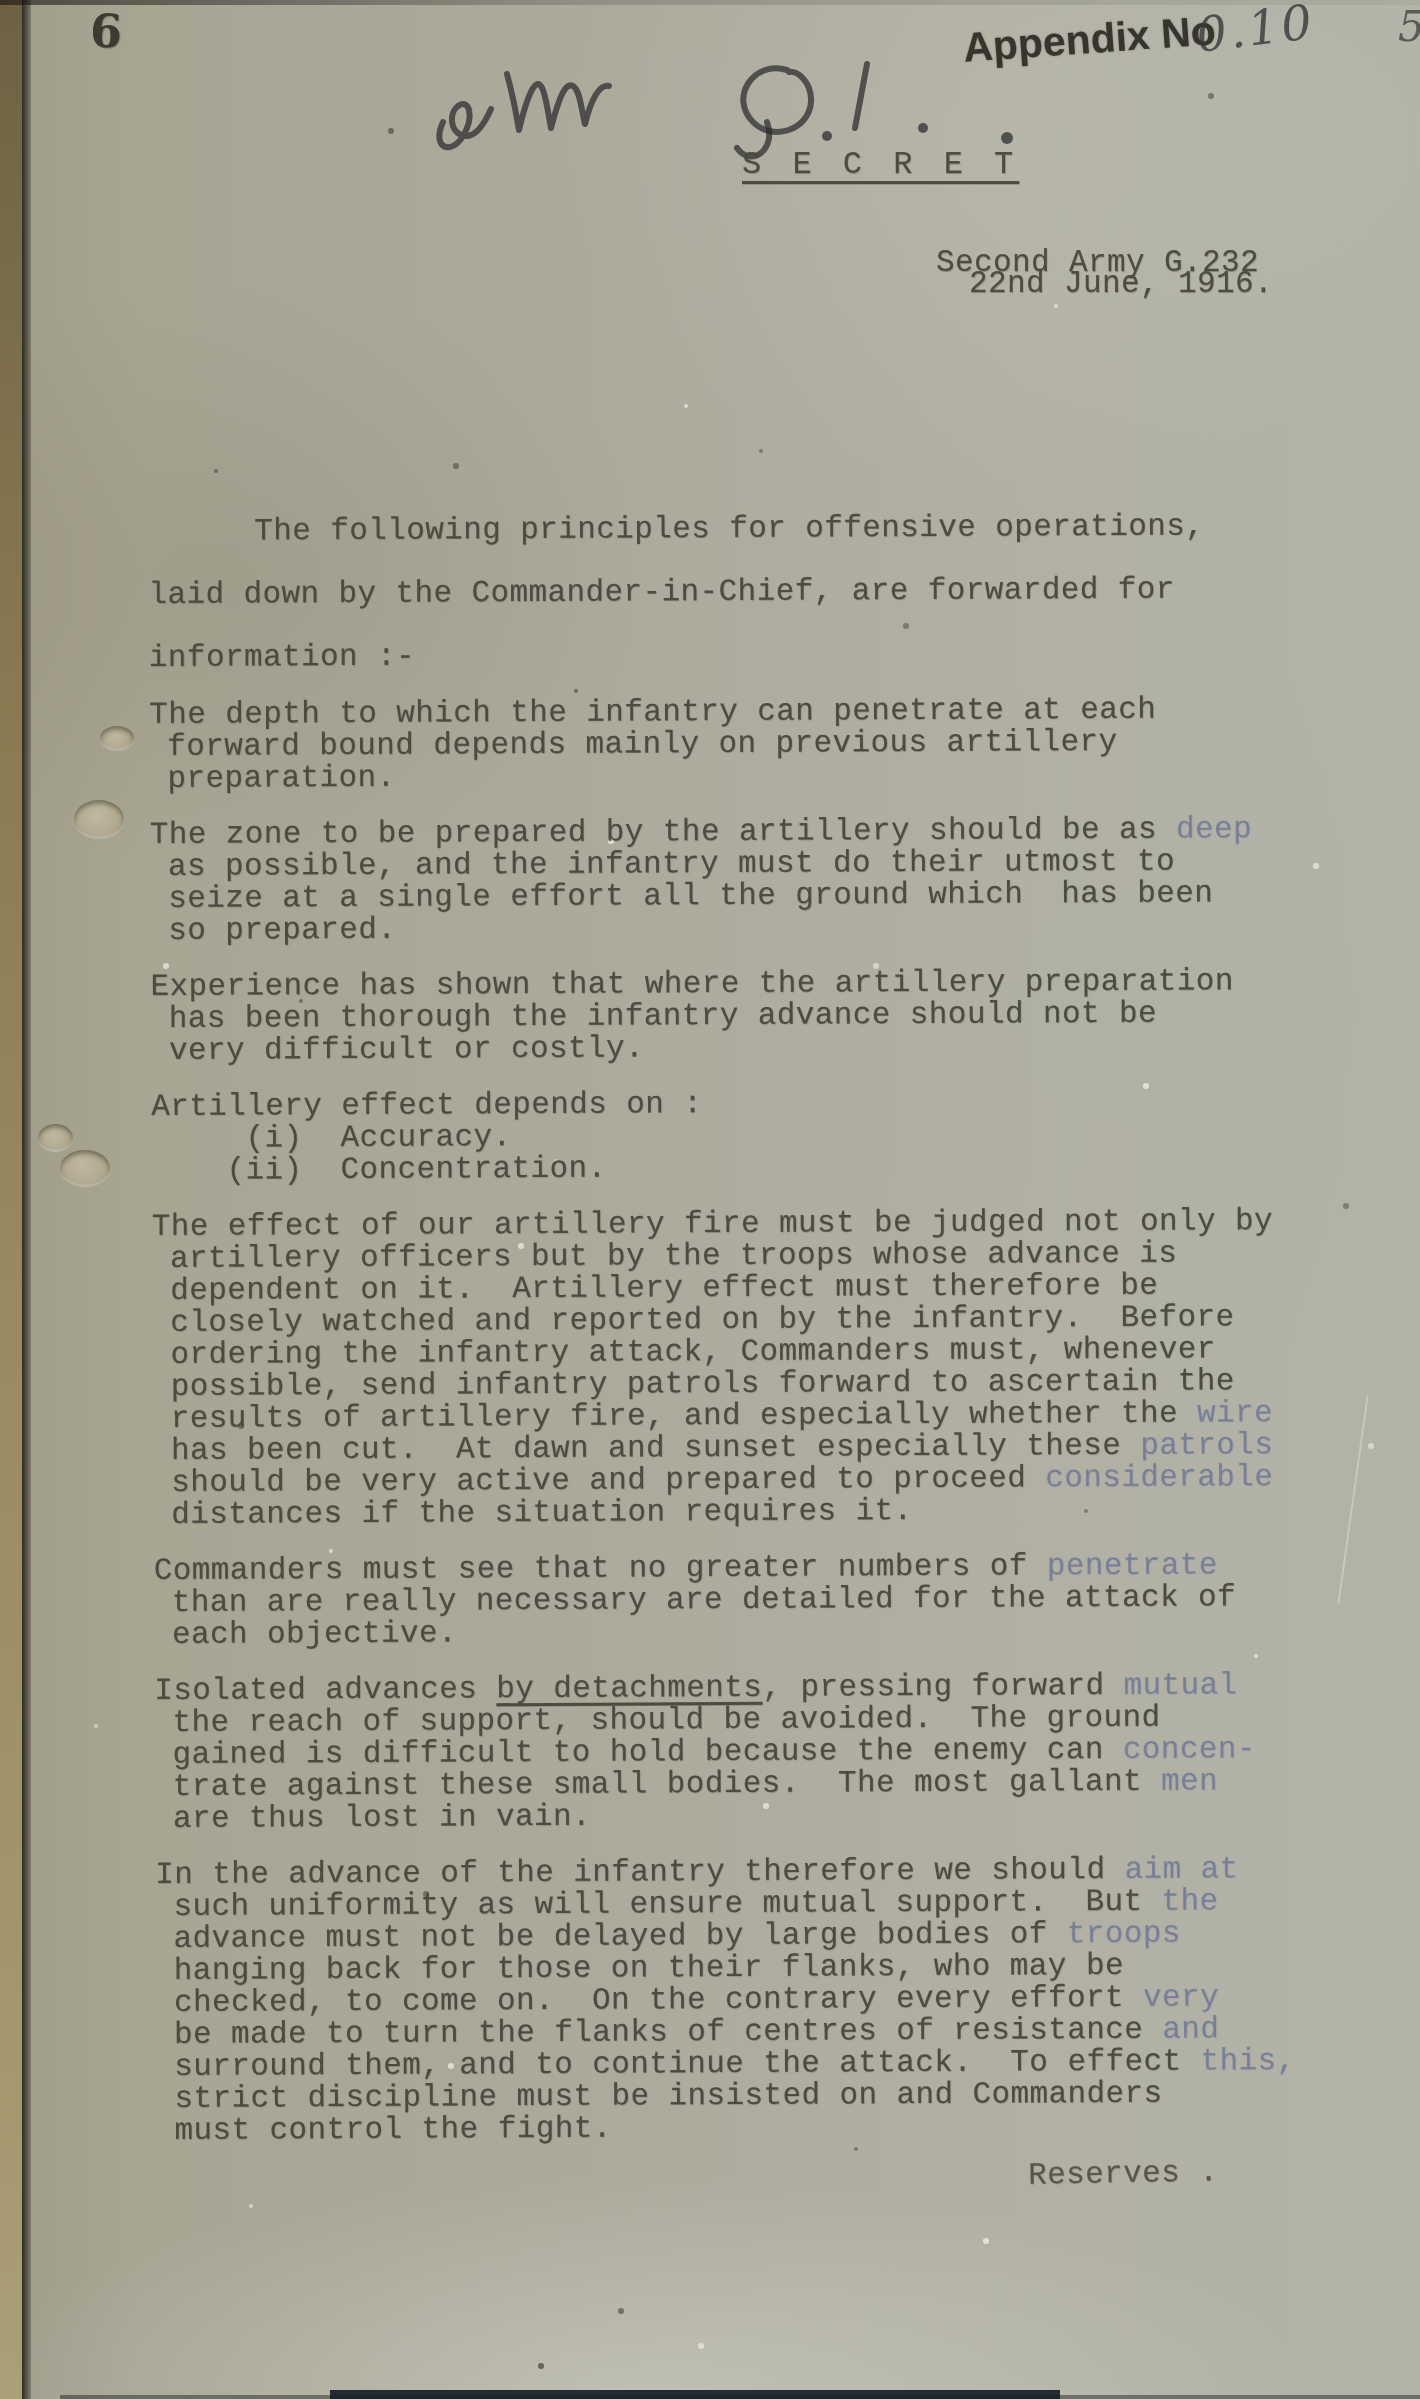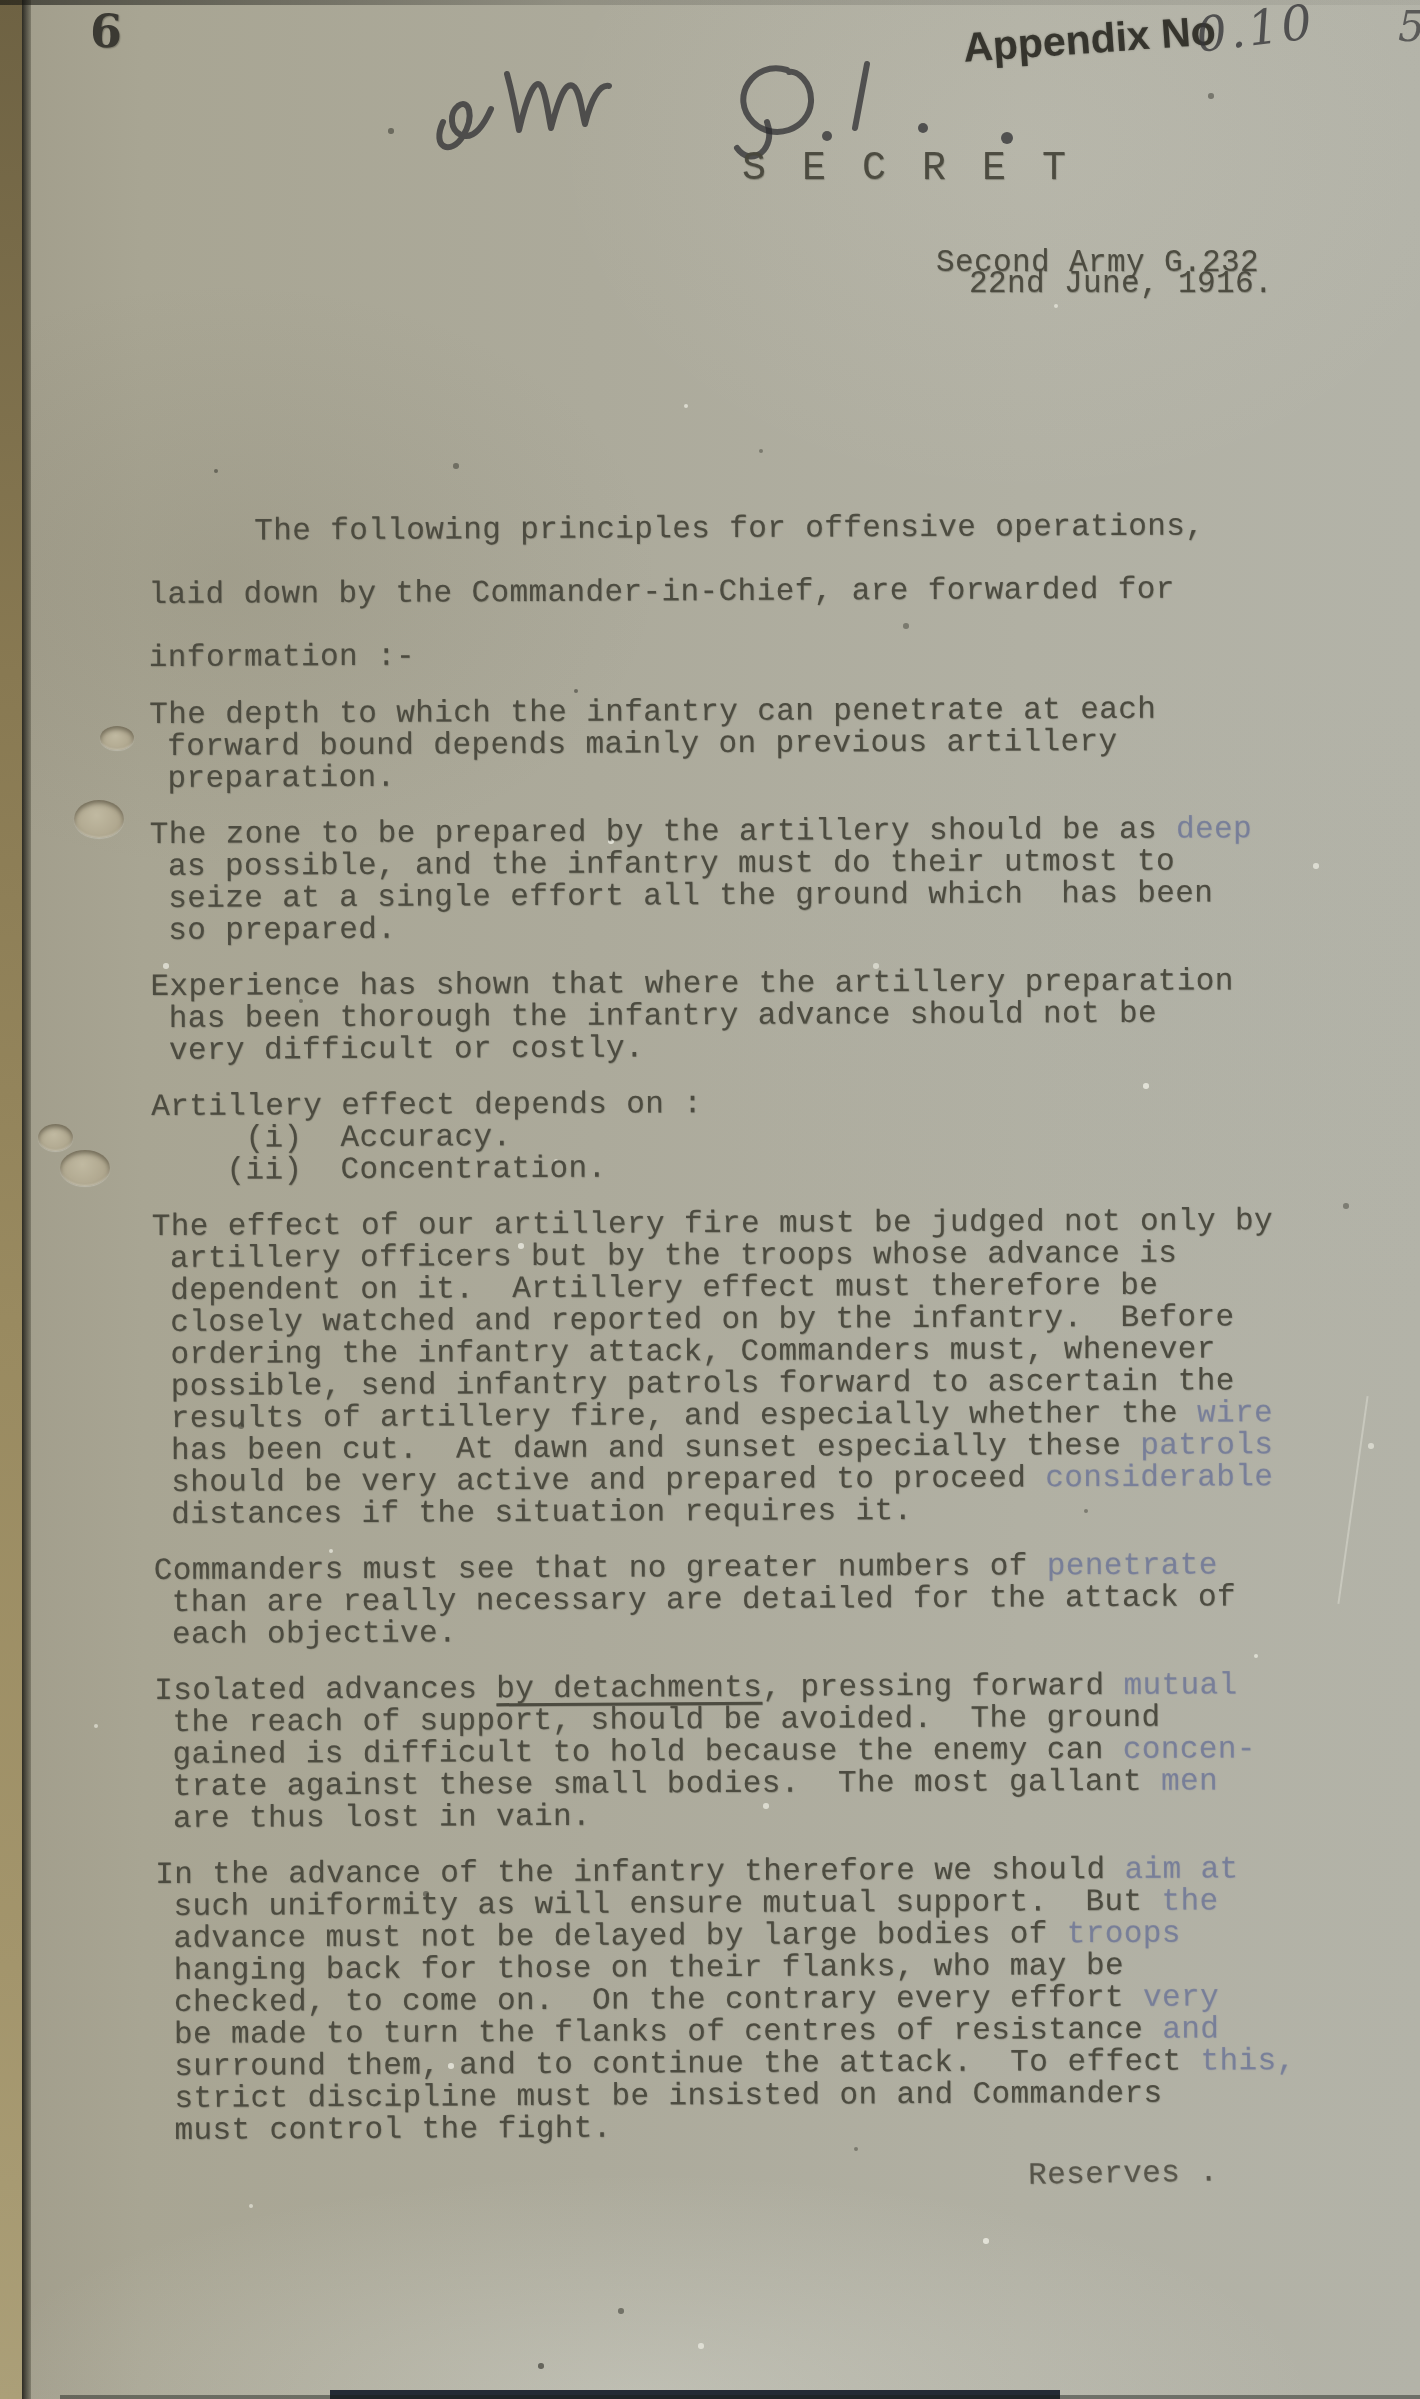--- a/index.html
+++ b/index.html
@@ -53,22 +53,22 @@
   .pagenum{position:absolute;left:90px;top:4px;font-family:"DejaVu Serif",serif;
     font-size:46px;font-weight:bold;color:#3b3a33;transform:rotate(2deg);text-shadow:1px 1px 1px rgba(40,40,30,.3);}
   .corner5{position:absolute;left:1398px;top:2px;font-family:"DejaVu Serif",serif;font-style:italic;
     font-size:42px;color:rgba(60,60,62,.75);}
   .stamp{position:absolute;left:963px;top:16px;font-family:"Liberation Sans",sans-serif;
     font-weight:bold;font-size:41px;color:rgba(46,44,38,.9);transform:rotate(-4deg);
     letter-spacing:0;text-shadow:0 0 2px rgba(46,44,38,.4);}
   .handnum{position:absolute;left:1196px;top:0px;font-family:"DejaVu Serif",serif;font-style:italic;
     font-size:48px;color:rgba(55,55,58,.8);transform:rotate(-7deg);letter-spacing:3px;}
   .scrawl{position:absolute;left:415px;top:40px;}
-  .secret{position:absolute;left:742px;top:146px;font-size:40px;letter-spacing:6px;
-    text-decoration-thickness:3px;text-underline-offset:8px;}
+  .secret{position:absolute;left:742px;top:146px;font-size:32px;letter-spacing:6px;
+    text-decoration:underline;text-decoration-thickness:3px;text-underline-offset:8px;}
   .ref{position:absolute;left:936px;top:210px;margin-top:35px;}
   .date{position:absolute;left:969px;top:266px;}
   .addr{position:absolute;left:188px;top:296px;}
   .addr .ln{white-space:pre;line-height:33px;}
   .addr .rule{letter-spacing:2px;}
   .bodycol{position:absolute;left:148px;top:500px;width:1190px;transform:rotate(-.3deg);transform-origin:left top;}
   .para{margin:0 0 24px 0;}
   .para .ln{white-space:pre;line-height:32px;}
   .para.intro .ln{line-height:63px;}
   .para.intro{margin-bottom:10px;}

